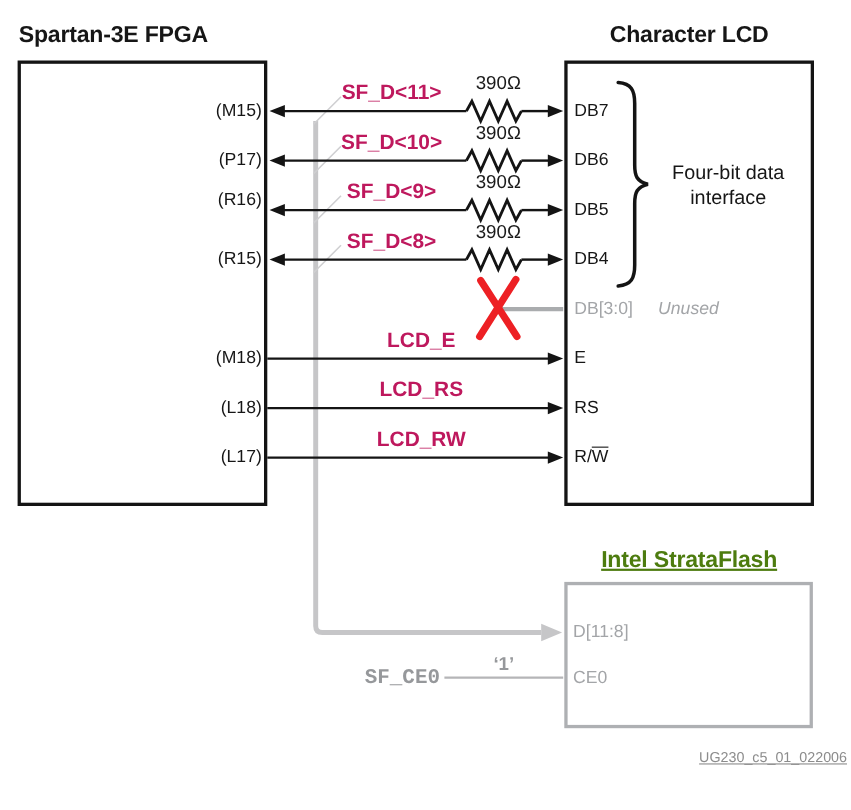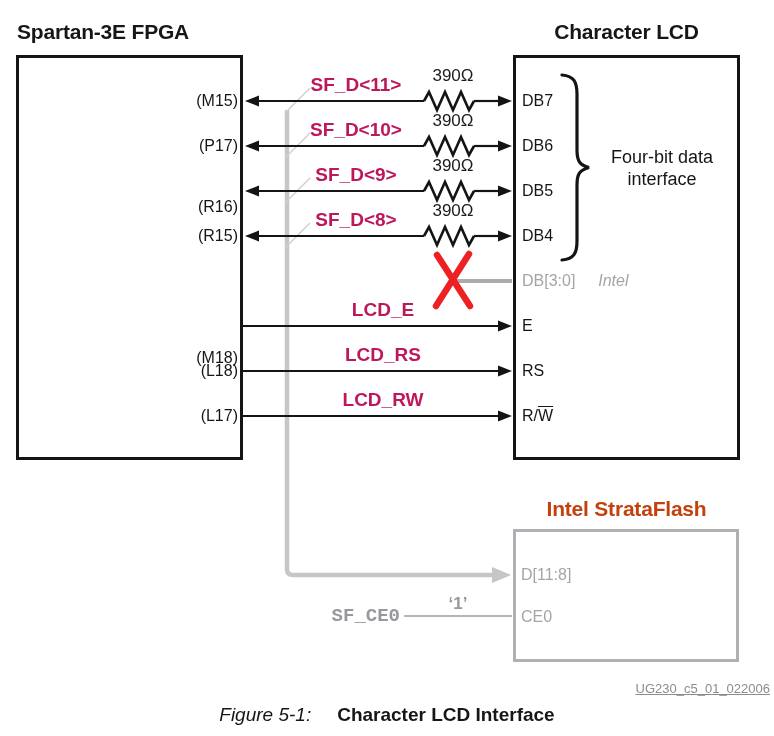--- a/index.html
+++ b/index.html
@@ -8,21 +8,21 @@
     font-family:"Liberation Sans","DejaVu Sans",sans-serif;color:#161616;
     overflow:hidden;
   }
   svg.wires{position:absolute;left:0;top:0;z-index:1;}
   .box{position:absolute;background:transparent;z-index:2;}
   .fpga-box{left:16px;top:55px;width:221px;height:399px;border:3px solid #141414;}
   .lcd-box{left:513px;top:55px;width:221px;height:399px;border:3px solid #141414;}
   .flash-box{left:513px;top:529px;width:220px;height:127px;border:3px solid #aeb0b3;}
   .txt{position:absolute;z-index:3;white-space:nowrap;}
   .box-title{font-size:21px;font-weight:bold;letter-spacing:-0.2px;}
-  .gray-title{color:#c2410c;}
+  .gray-title{color:#4d7c0f;text-decoration:underline;}
   .pin{font-size:16px;line-height:22px;}
   .fpga-pin{left:120px;width:118px;text-align:right;}
   .lcd-pin{left:522px;width:170px;text-align:left;}
   .sig{font-size:19px;font-weight:bold;color:#be185d;text-align:center;width:160px;}
   .res-lbl{font-size:17px;color:#1b1b1b;text-align:center;width:100px;left:403px;}
   .graytxt{color:#a3a5a8;}
   .note{font-size:18px;line-height:22px;text-align:center;width:130px;left:597px;}
   .caption{left:0;right:0;top:704px;display:flex;justify-content:center;gap:26px;font-size:19px;}
   .cap-fig{font-style:italic;}
   .cap-title{font-weight:bold;}
@@ -115,34 +115,34 @@
   <div class="box fpga-box"></div>
   <div class="box lcd-box"></div>
   <div class="box flash-box"></div>
 
   <div class="txt box-title" style="left:17px;top:20px;">Spartan-3E FPGA</div>
   <div class="txt box-title" style="left:513px;top:20px;width:227px;text-align:center;">Character LCD</div>
   <div class="txt box-title gray-title" style="left:513px;top:497px;width:227px;text-align:center;">Intel StrataFlash</div>
 
   <div class="txt pin fpga-pin" style="top:90px;">(M15)</div>
   <div class="txt pin fpga-pin" style="top:135px;">(P17)</div>
-  <div class="txt pin fpga-pin" style="top:196px;text-align:right;">(R16)</div>
+  <div class="txt pin fpga-pin" style="top:171px;text-align:right;">(R16)</div>
   <div class="txt pin fpga-pin" style="top:225px;">(R15)</div>
-  <div class="txt pin fpga-pin" style="top:315px;margin-top:32px;">(M18)</div>
+  <div class="txt pin fpga-pin" style="top:315px;">(M18)</div>
   <div class="txt pin fpga-pin" style="top:360px;">(L18)</div>
   <div class="txt pin fpga-pin" style="top:405px;">(L17)</div>
 
   <div class="txt pin lcd-pin" style="top:90px;">DB7</div>
   <div class="txt pin lcd-pin" style="top:135px;">DB6</div>
   <div class="txt pin lcd-pin" style="top:180px;">DB5</div>
   <div class="txt pin lcd-pin" style="top:225px;">DB4</div>
   <div class="txt pin lcd-pin graytxt" style="top:270px;">
     <span>DB[3:0]</span>
     <span style="display:inline-block;width:14px;"></span>
-    <span style="font-style:italic;">Intel</span>
+    <span style="font-style:italic;">Unused</span>
   </div>
   <div class="txt pin lcd-pin" style="top:315px;">E</div>
   <div class="txt pin lcd-pin" style="top:360px;">RS</div>
   <div class="txt pin lcd-pin" style="top:405px;">
     <span>R/</span><span class="ovl">W</span>
   </div>
 
   <div class="txt sig" style="left:276px;top:74px;">SF_D&lt;11&gt;</div>
   <div class="txt sig" style="left:276px;top:119px;">SF_D&lt;10&gt;</div>
   <div class="txt sig" style="left:276px;top:164px;">SF_D&lt;9&gt;</div>
@@ -160,18 +160,14 @@
     <div>Four-bit data</div>
     <div>interface</div>
   </div>
 
   <div class="txt pin graytxt" style="left:521px;top:564px;">D[11:8]</div>
   <div class="txt pin graytxt" style="left:521px;top:606px;">CE0</div>
   <div class="txt" style="left:260px;top:605px;width:140px;text-align:right;font-size:19px;font-weight:bold;color:#96989b;font-family:Liberation Mono, monospace;">SF_CE0</div>
   <div class="txt" style="left:408px;top:594px;width:100px;text-align:center;font-size:17px;font-weight:bold;color:#96989b;">‘1’</div>
 
   <div class="txt wm">UG230_c5_01_022006</div>
-  <div class="txt caption">
-    <span class="cap-fig">Figure 5-1:</span>
-    <span class="cap-title">Character LCD Interface</span>
-  </div>
 
 </div>
 
 </body></html>

